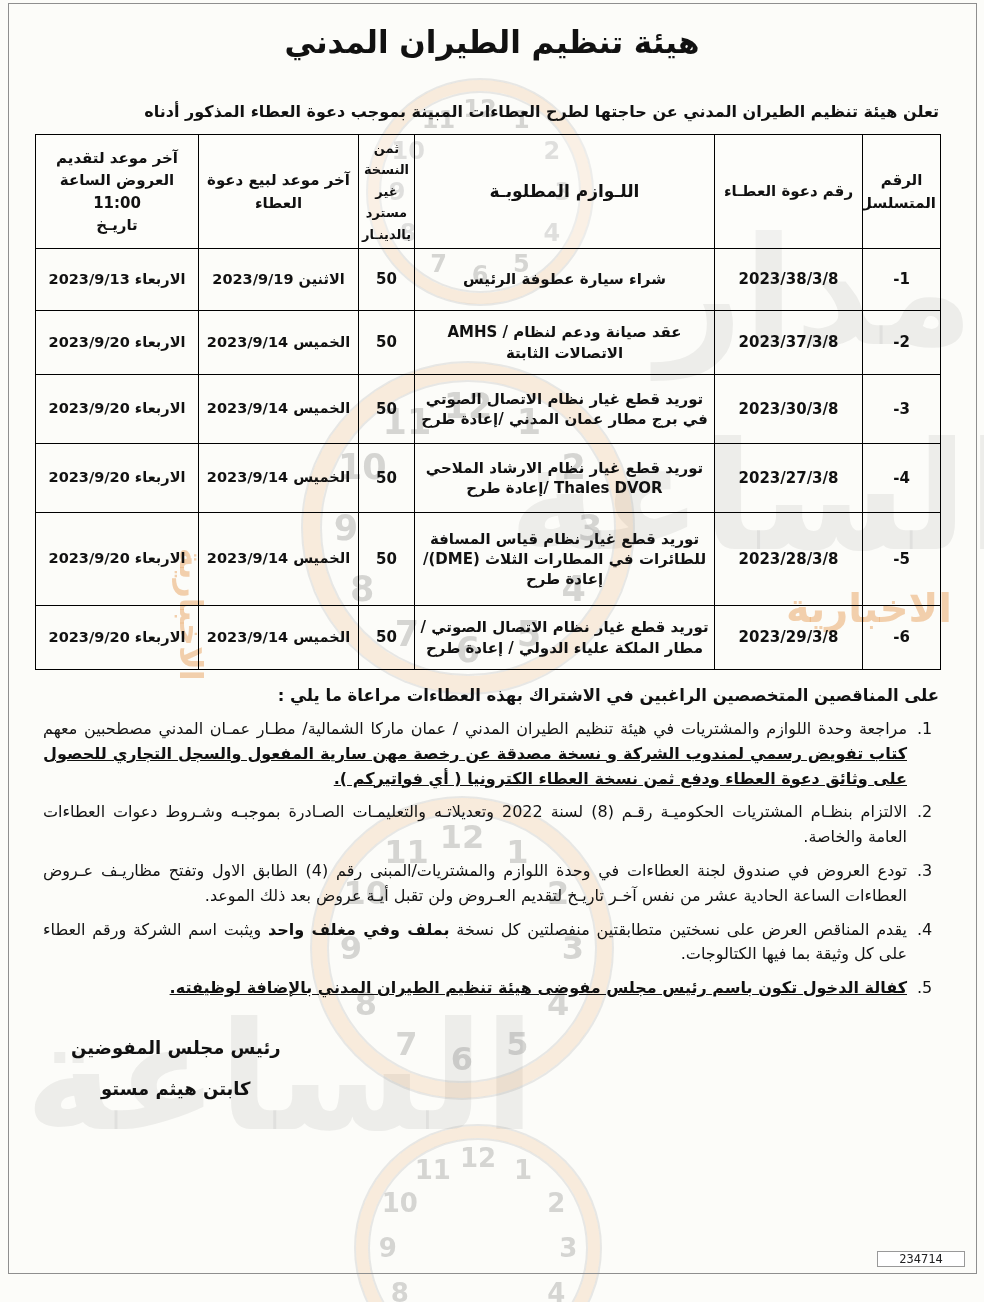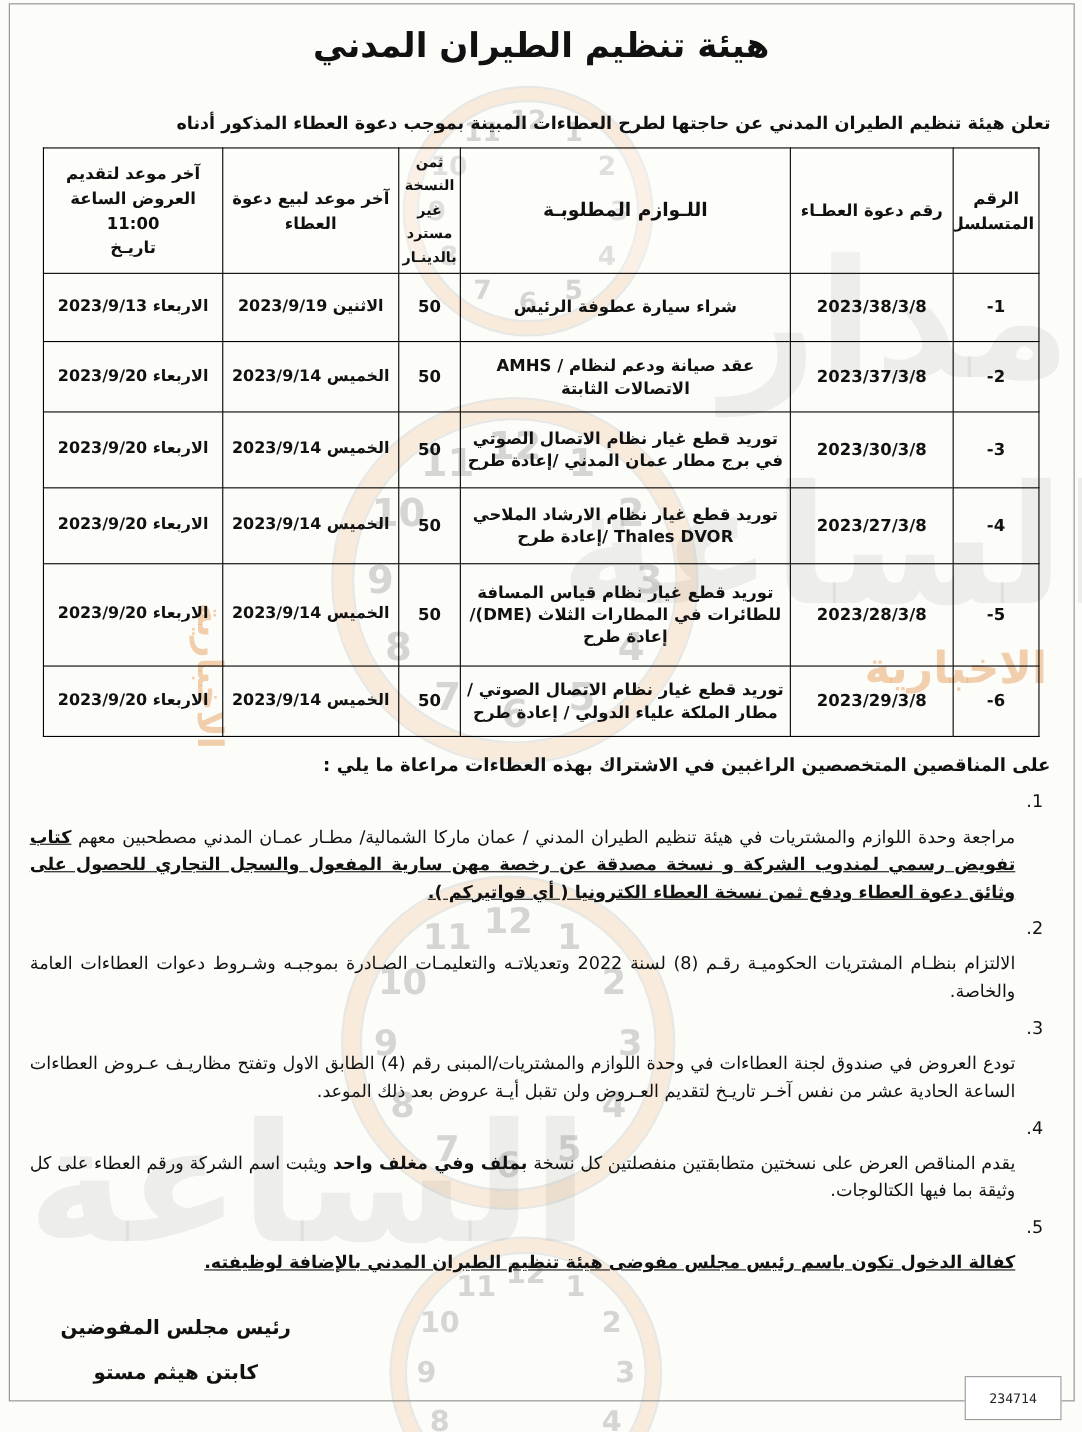--- a/index.html
+++ b/index.html
@@ -19,21 +19,21 @@
   .watermark { position:absolute; inset:0; z-index:1; }
   .wm-word  { position:absolute; color:rgba(150,150,150,0.14); font-weight:700; white-space:nowrap; }
   .wm-orange{ position:absolute; color:rgba(226,134,48,0.38); font-weight:700; white-space:nowrap; }
   .clock { position:absolute; border-radius:50%; }
   .clock-num {
     position:absolute; transform:translate(-50%,-50%);
     color:rgba(110,110,110,0.28); font-weight:700;
   }
 
   
-  .content { position:absolute; inset:0; z-index:2; padding:18px 27px 0; }
+  .content { position:absolute; inset:0; z-index:2; padding:18px 43px 0; }
 
   .title    { text-align:center; font-size:31px; font-weight:700; margin-top:6px; }
   .subtitle { text-align:center; font-size:21px; font-weight:700; margin-top:16px; word-spacing:8px; }
   .intro    { font-size:16px; font-weight:700; margin:42px 2px 13px; text-align:right; }
 
   table.tenders {
     border-collapse:collapse; table-layout:fixed; width:905px; margin:0 auto;
   }
   table.tenders th, table.tenders td {
     border:1.6px solid #000; text-align:center; vertical-align:middle;
@@ -50,30 +50,30 @@
   tbody tr:nth-child(2){ height:64px; }
   tbody tr:nth-child(3){ height:69px; }
   tbody tr:nth-child(4){ height:69px; }
   tbody tr:nth-child(5){ height:93px; }
   tbody tr:nth-child(6){ height:64px; }
 
   .notes { margin-top:16px; }
   .notes-heading { font-size:16.5px; font-weight:700; margin:12px 2px 12px; }
   .note-item { display:flex; gap:10px; margin-bottom:9px; font-size:16px; line-height:1.55; }
   .note-num  { flex:0 0 24px; text-align:left; }
-  .note-body { flex:1; text-align:justify;margin-top:32px; }
+  .note-body { flex:1; text-align:justify; }
   .seg-n  { font-weight:400; }
   .seg-b  { font-weight:700; }
   .seg-bu { font-weight:700; text-decoration:underline; }
 
   .signature { display:flex; justify-content:flex-end; margin-top:26px; padding-left:28px; }
   .sig-block { text-align:center; font-weight:700; font-size:18px; line-height:2.3; }
 
   .stamp {
-    position:absolute; left:877px; top:1251px; width:88px; height:40px;
+    position:absolute; left:877px; top:1251px; width:88px; height:16px;
     border:1px solid #999; background:#fff; z-index:4;
     display:flex; align-items:center; justify-content:center;
     font-family:"DejaVu Sans Mono", monospace; font-size:12px; color:#222; direction:ltr;
   }
 </style>
 </head>
 <body>
 
 <div class="page">
 

